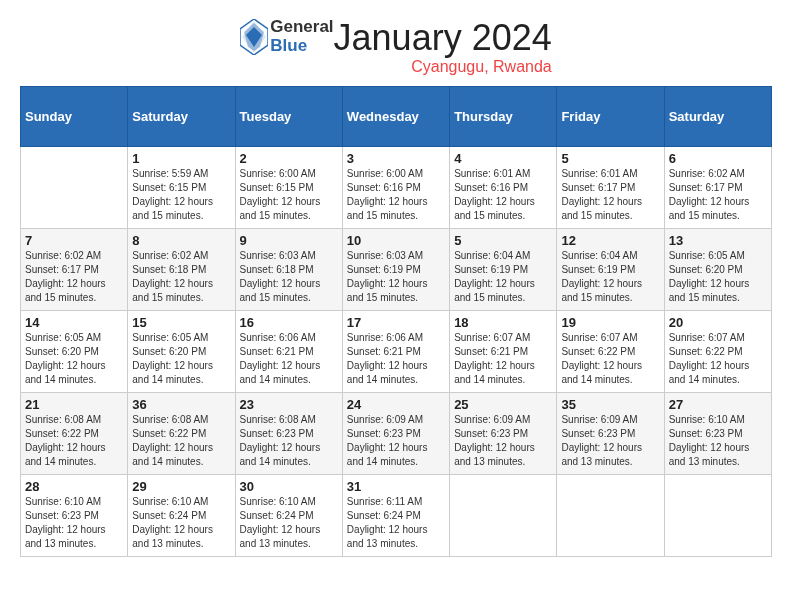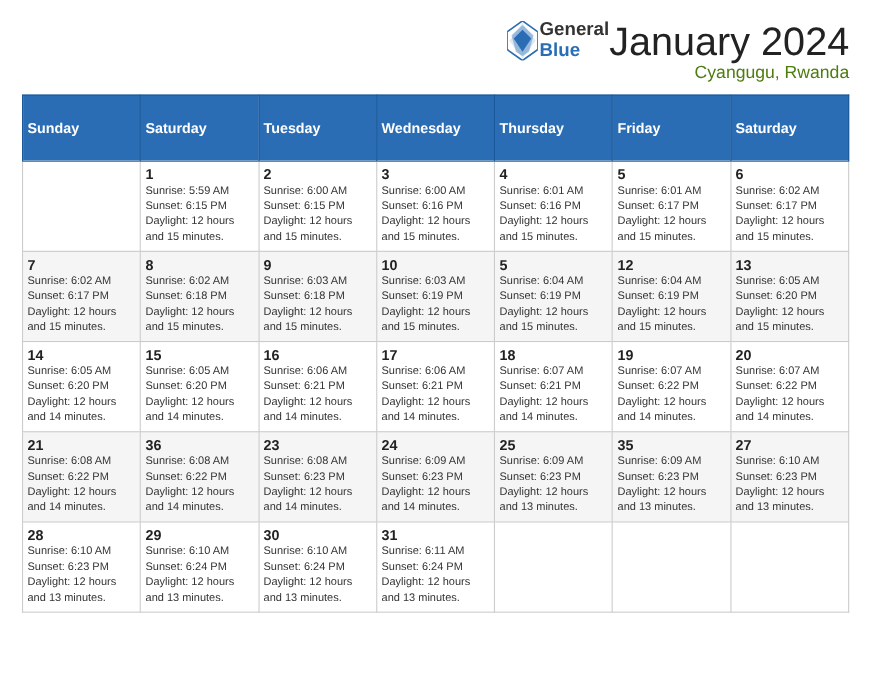--- a/index.html
+++ b/index.html
@@ -11,21 +11,21 @@
       overflow: hidden;
     }
     .page {
       width: 792px;
       min-height: 612px;
       padding: 18px 20px 10px 20px;
       background: #fff;
     }
     .header {
       display: flex;
-      justify-content: flex-end;
+      justify-content: center;
       align-items: flex-start;
       margin-bottom: 10px;
     }
     .logo {
       display: flex;
       align-items: center;
       gap: 0;
     }
     .logo-text {
       display: flex;
@@ -51,21 +51,21 @@
       text-align: right;
     }
     .calendar-title {
       font-size: 36px;
       font-weight: 300;
       color: #222;
       line-height: 1.1;
     }
     .calendar-subtitle {
       font-size: 16px;
-      color: #4d7c0f;
+      color: #ef4444;
       font-weight: normal;
     }
     .calendar-table {
       width: 100%;
       border-collapse: collapse;
       table-layout: fixed;
     }
     .calendar-table thead tr th {
       background: #2a6db5;
       color: #fff;

